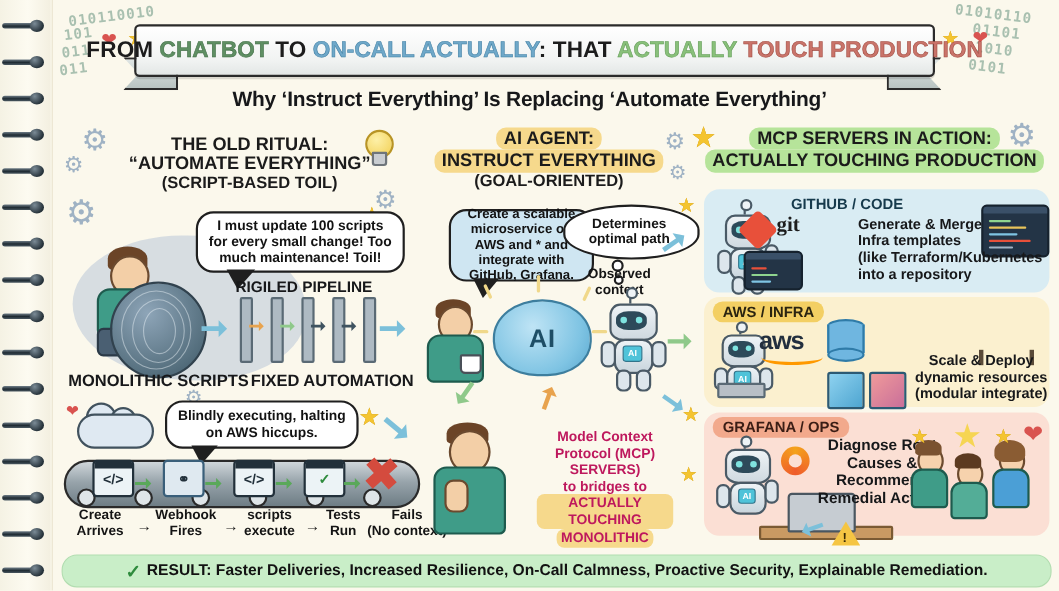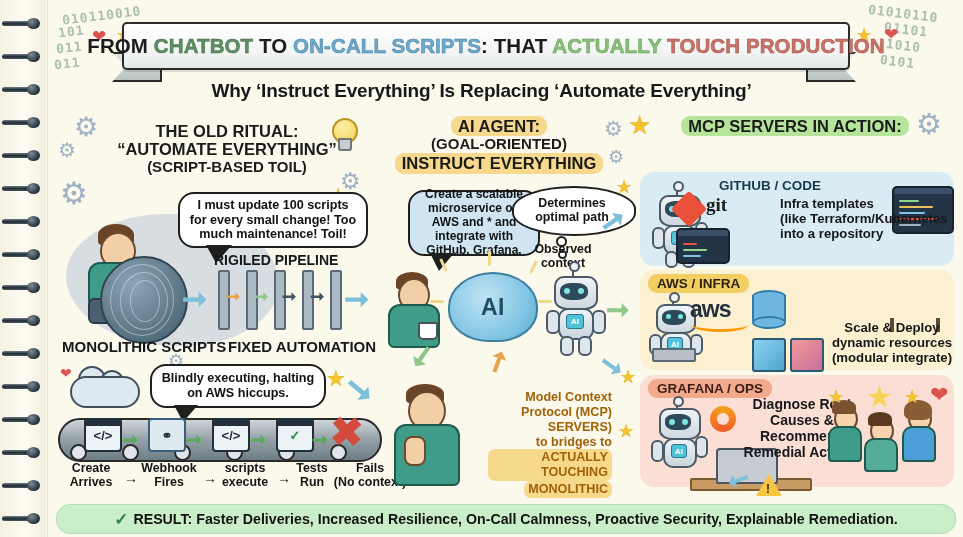--- a/index.html
+++ b/index.html
@@ -107,22 +107,22 @@
     border-right:15px solid transparent;border-top:17px solid #1f1f1f;}
   .bub-blue{left:408px;top:190px;width:132px;height:66px;background:#cfe6f2;font-size:12px;}
   .bub-blue:after{left:20px;bottom:-17px;border-left:9px solid transparent;
     border-right:15px solid transparent;border-top:18px solid #1f1f1f;}
 
   .cloudbub{position:absolute;color:#141414;font-weight:700;text-align:center;
     line-height:1.13;font-size:12.4px;}
   .cb-determ{left:520px;top:196px;width:104px;}
   .cb-obs{left:524px;top:242px;width:78px;font-size:12.4px;}
 
-  .mcp-text{position:absolute;left:488px;top:390px;width:124px;text-align:right;
-    font-weight:700;font-size:12.6px;color:#a16207;line-height:1.18;}
+  .mcp-text{position:absolute;left:488px;top:390px;width:124px;text-align:center;
+    font-weight:700;font-size:12.6px;color:#be185d;line-height:1.18;}
   .mcp-hl{display:inline-block;background:#f6d98c;border-radius:7px;padding:1px 4px;}
 
   
   .track{position:absolute;left:58px;top:418px;width:320px;height:40px;
     background:linear-gradient(to bottom,#cfd6da,#98a4ab 45%,#6e7d85);
     border:2.5px solid #2a2a2a;border-radius:22px;}
   .wheel{position:absolute;top:24px;width:13px;height:13px;border-radius:50%;
     background:#dfe5e8;border:2.5px solid #2a2a2a;}
   .node{position:absolute;top:418px;width:34px;height:30px;border-radius:4px;
     background:#ecf3f6;border:2.5px solid #22303a;font-weight:700;
@@ -340,21 +340,21 @@
   <div class="star" style="left:620px;top:368px">★</div>
   <div class="star" style="left:326px;top:368px;font-size:22px">★</div>
   <div class="star" style="left:618px;top:422px">★</div>
   <div class="star" style="left:644px;top:468px">★</div>
   <div class="star" style="left:850px;top:282px;font-size:20px">★</div>
 
   <div class="ribbon-wrap">
     <div class="ribbon-tail tail-l"></div>
     <div class="ribbon-tail tail-r"></div>
     <div class="ribbon">
-      <div class="title-line"><span class="t-dark">FROM </span><span class="t-green">CHATBOT</span><span class="t-dark"> TO </span><span class="t-blue">ON-CALL SCRIPTS</span><span class="t-dark">: THAT </span><span class="t-lgreen">ACTUALLY</span><span class="t-red"> TOUCH PRODUCTION</span></div>
+      <div class="title-line"><span class="t-dark">FROM </span><span class="t-green">CHATBOT</span><span class="t-dark"> TO </span><span class="t-blue">ON-CALL ACTUALLY</span><span class="t-dark">: THAT </span><span class="t-lgreen">ACTUALLY</span><span class="t-red"> TOUCH PRODUCTION</span></div>
     </div>
   </div>
 
   <div class="subtitle">Why ‘Instruct Everything’ Is Replacing ‘Automate Everything’</div>
 
   <div class="col-head head-left">
     <div>THE OLD RITUAL:</div>
     <div>“AUTOMATE EVERYTHING”</div>
     <div style="font-size:15px">(SCRIPT-BASED TOIL)</div>
   </div>
@@ -442,22 +442,22 @@
     <div>Tests</div>
     <div>Run</div>
   </div>
   <div class="step" style="left:332px;width:76px">
     <div>Fails</div>
     <div>(No context)</div>
   </div>
 
   <div class="col-head head-mid">
     <div><span class="hl-pill pill-yellow">AI AGENT:</span></div>
+    <div><span class="hl-pill pill-yellow">INSTRUCT EVERYTHING</span></div>
     <div style="font-size:15px">(GOAL-ORIENTED)</div>
-    <div><span class="hl-pill pill-yellow">INSTRUCT EVERYTHING</span></div>
   </div>
 
   <div class="bubble bub-blue">Create a scalable microservice on AWS and * and integrate with GitHub, Grafana.</div>
 
   <div style="position:absolute;left:512px;top:186px;width:120px;height:46px;background:#fff;
        border:2.5px solid #1f1f1f;border-radius:50%/46%;"></div>
   <div class="cloudbub cb-determ">Determines optimal path</div>
   <div style="position:absolute;left:556px;top:236px;width:7px;height:7px;border-radius:50%;background:#fff;border:2px solid #1f1f1f"></div>
   <div style="position:absolute;left:558px;top:250px;width:5px;height:5px;border-radius:50%;background:#fff;border:2px solid #1f1f1f"></div>
   <div class="cloudbub cb-obs">
@@ -515,20 +515,21 @@
     <div>Model Context</div>
     <div>Protocol (MCP)</div>
     <div>SERVERS)</div>
     <div>to bridges to</div>
     <div><span class="mcp-hl">ACTUALLY TOUCHING</span></div>
     <div><span class="mcp-hl">MONOLITHIC</span></div>
   </div>
 
   <div class="col-head head-right">
     <div><span class="hl-pill pill-green">MCP SERVERS IN ACTION:</span></div>
+    <div><span class="hl-pill pill-green">ACTUALLY TOUCHING PRODUCTION</span></div>
   </div>
 
   <div class="card panel-gh"></div>
   <div class="panel-tag tag-gh">GITHUB / CODE</div>
   <div class="robot" style="left:650px;top:186px;width:56px;height:78px">
     <div class="rb-ant" style="left:26px;top:0;height:9px"></div>
     <div class="rb-antball" style="left:23px;top:-5px"></div>
     <div class="rb-head" style="left:9px;top:9px;width:38px;height:28px"></div>
     <div class="rb-face" style="left:15px;top:15px;width:26px;height:16px"></div>
     <div class="rb-eye" style="left:19px;top:20px;width:6px;height:6px"></div>
@@ -550,20 +551,21 @@
   </div>
   <div class="codewin" style="left:892px;top:186px;width:58px;height:44px">
     <div class="bar"></div>
     <div class="ln" style="left:5px;top:12px;width:20px;background:#8fd48f"></div>
     <div class="ln" style="left:5px;top:18px;width:34px;background:#e8c35a"></div>
     <div class="ln" style="left:5px;top:24px;width:26px;background:#7fc4e3"></div>
     <div class="ln" style="left:5px;top:30px;width:38px;background:#e8503a"></div>
     <div class="ln" style="left:5px;top:36px;width:22px;background:#9fb2c4"></div>
   </div>
   <div class="panel-text gh-text">
+    <div>Generate &amp; Merge</div>
     <div>Infra templates</div>
     <div>(like Terraform/Kubernetes</div>
     <div>into a repository</div>
   </div>
 
   <div class="card panel-aws"></div>
   <div class="panel-tag tag-aws">AWS / INFRA</div>
   <div class="robot" style="left:648px;top:296px;width:52px;height:66px">
     <div class="rb-ant" style="left:24px;top:0;height:8px"></div>
     <div class="rb-antball" style="left:21px;top:-4px"></div>

